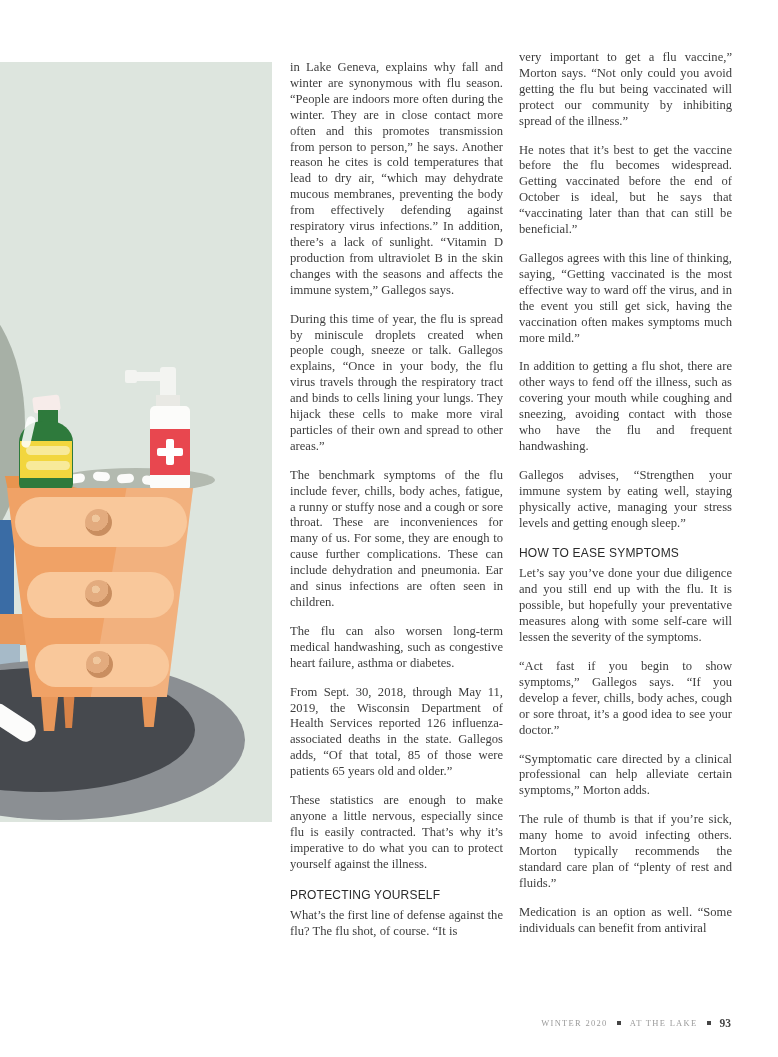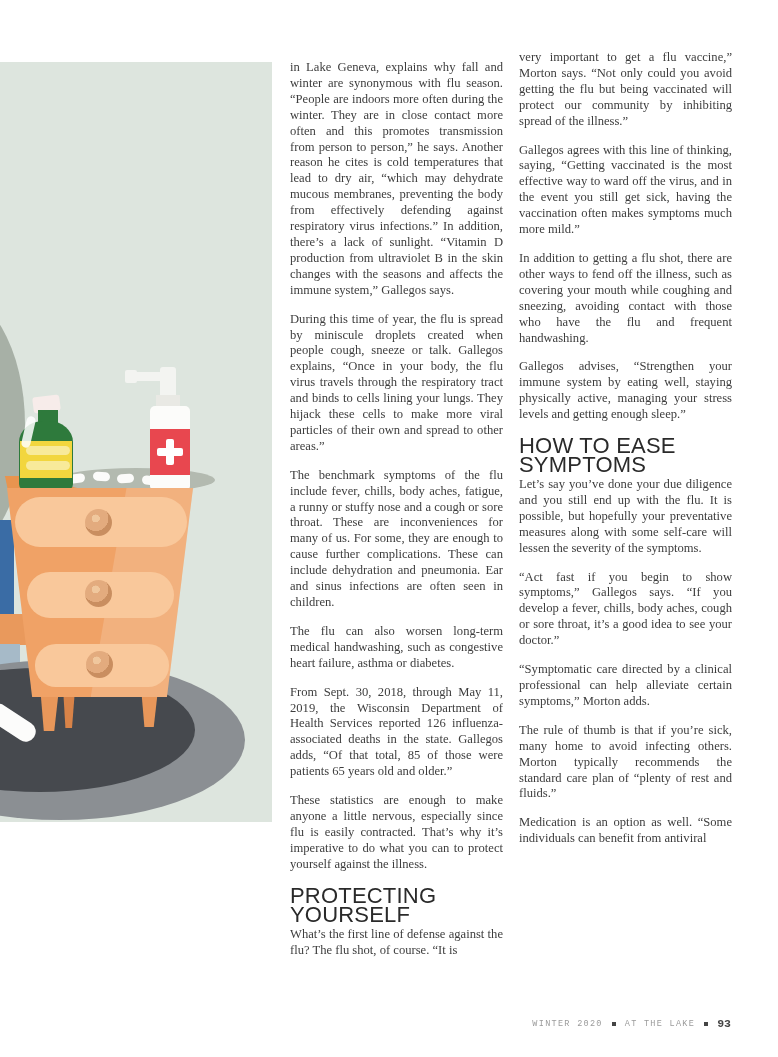--- a/index.html
+++ b/index.html
@@ -11,27 +11,27 @@
     --text:#3d3d3d; --heading:#2a2a2a; --footer-gray:#9b9b9b; --footer-dark:#454545;
   }
   html,body{margin:0;padding:0;background:#ffffff;}
   .page{position:relative;width:778px;height:1057px;background:#ffffff;overflow:hidden;
         font-family:"Liberation Serif", serif;color:var(--text);}
   
   .col{position:absolute;width:213px;text-align:justify;font-size:12.6px;line-height:15.9px;overflow:hidden;}
   .col p{margin:0 0 13px 0;}
   .col p:last-child{margin-bottom:0;}
   .section-heading{font-family:"Liberation Sans", sans-serif;font-weight:400;color:var(--heading);
-        font-size:22px;line-height:19px;letter-spacing:0.2px;margin:1px 0 3px 0;text-align:left;}
+        font-size:12px;line-height:19px;letter-spacing:0.2px;margin:1px 0 3px 0;text-align:left;}
   .col-left{left:62px;top:860px;height:138px;width:215px;}
   .col-middle{left:290px;top:60px;height:947px;}
   .col-right{left:519px;top:50px;height:947px;}
   
   .footer{position:absolute;top:1017px;right:47px;display:flex;align-items:center;
-        font-family:Liberation Mono, monospace;font-size:8.5px;letter-spacing:1.3px;
+        font-family:Liberation Serif, serif;font-size:8.5px;letter-spacing:1.3px;
         color:var(--footer-gray);}
   .footer .sq{width:4px;height:4px;background:var(--footer-dark);margin:0 9px;flex:none;}
   .footer .pagenum{font-size:11.5px;font-weight:bold;color:var(--footer-dark);letter-spacing:0;}
   
   .illo{position:absolute;left:0;top:62px;width:272px;height:760px;background:var(--sage);overflow:hidden;}
   .illo div{position:absolute;}
   .curtain{left:-135px;top:225px;width:160px;height:275px;border-radius:50%;background:var(--curtain);z-index:1;}
   .bed{left:0;top:458px;width:14px;height:95px;background:var(--bed-blue);z-index:1;}
   .bench{left:0;top:552px;width:29px;height:31px;background:var(--bench-orange);z-index:1;}
   .paleblue{left:0;top:582px;width:20px;height:32px;background:var(--pale-blue);z-index:1;}
@@ -143,20 +143,21 @@
     <p>The benchmark symptoms of the flu include fever, chills, body aches, fatigue, a runny or stuffy nose and a cough or sore throat. These are inconveniences for many of us. For some, they are enough to cause further complications. These can include dehydration and pneumonia. Ear and sinus infections are often seen in children.</p>
     <p>The flu can also worsen long-term medical handwashing, such as congestive heart failure, asthma or diabetes.</p>
     <p>From Sept. 30, 2018, through May 11, 2019, the Wisconsin Department of Health Services reported 126 influenza-associated deaths in the state. Gallegos adds, “Of that total, 85 of those were patients 65 years old and older.”</p>
     <p>These statistics are enough to make anyone a little nervous, especially since flu is easily contracted. That’s why it’s imperative to do what you can to protect yourself against the illness.</p>
     <h2 class="section-heading">PROTECTING YOURSELF</h2>
     <p>What’s the first line of defense against the flu? The flu shot, of course. “It is</p>
   </div>
 
   <div class="col col-right">
     <p>very important to get a flu vaccine,” Morton says. “Not only could you avoid getting the flu but being vaccinated will protect our community by inhibiting spread of the illness.”</p>
+    <p>He notes that it’s best to get the vaccine before the flu becomes widespread. Getting vaccinated before the end of October is ideal, but he says that “vaccinating later than that can still be beneficial.”</p>
     <p>Gallegos agrees with this line of thinking, saying, “Getting vaccinated is the most effective way to ward off the virus, and in the event you still get sick, having the vaccination often makes symptoms much more mild.”</p>
     <p>In addition to getting a flu shot, there are other ways to fend off the illness, such as covering your mouth while coughing and sneezing, avoiding contact with those who have the flu and frequent handwashing.</p>
     <p>Gallegos advises, “Strengthen your immune system by eating well, staying physically active, managing your stress levels and getting enough sleep.”</p>
     <h2 class="section-heading">HOW TO EASE SYMPTOMS</h2>
     <p>Let’s say you’ve done your due diligence and you still end up with the flu. It is possible, but hopefully your preventative measures along with some self-care will lessen the severity of the symptoms.</p>
     <p>“Act fast if you begin to show symptoms,” Gallegos says. “If you develop a fever, chills, body aches, cough or sore throat, it’s a good idea to see your doctor.”</p>
     <p>“Symptomatic care directed by a clinical professional can help alleviate certain symptoms,” Morton adds.</p>
     <p>The rule of thumb is that if you’re sick, many home to avoid infecting others. Morton typically recommends the standard care plan of “plenty of rest and fluids.”</p>
     <p>Medication is an option as well. “Some individuals can benefit from antiviral</p>
   </div>

